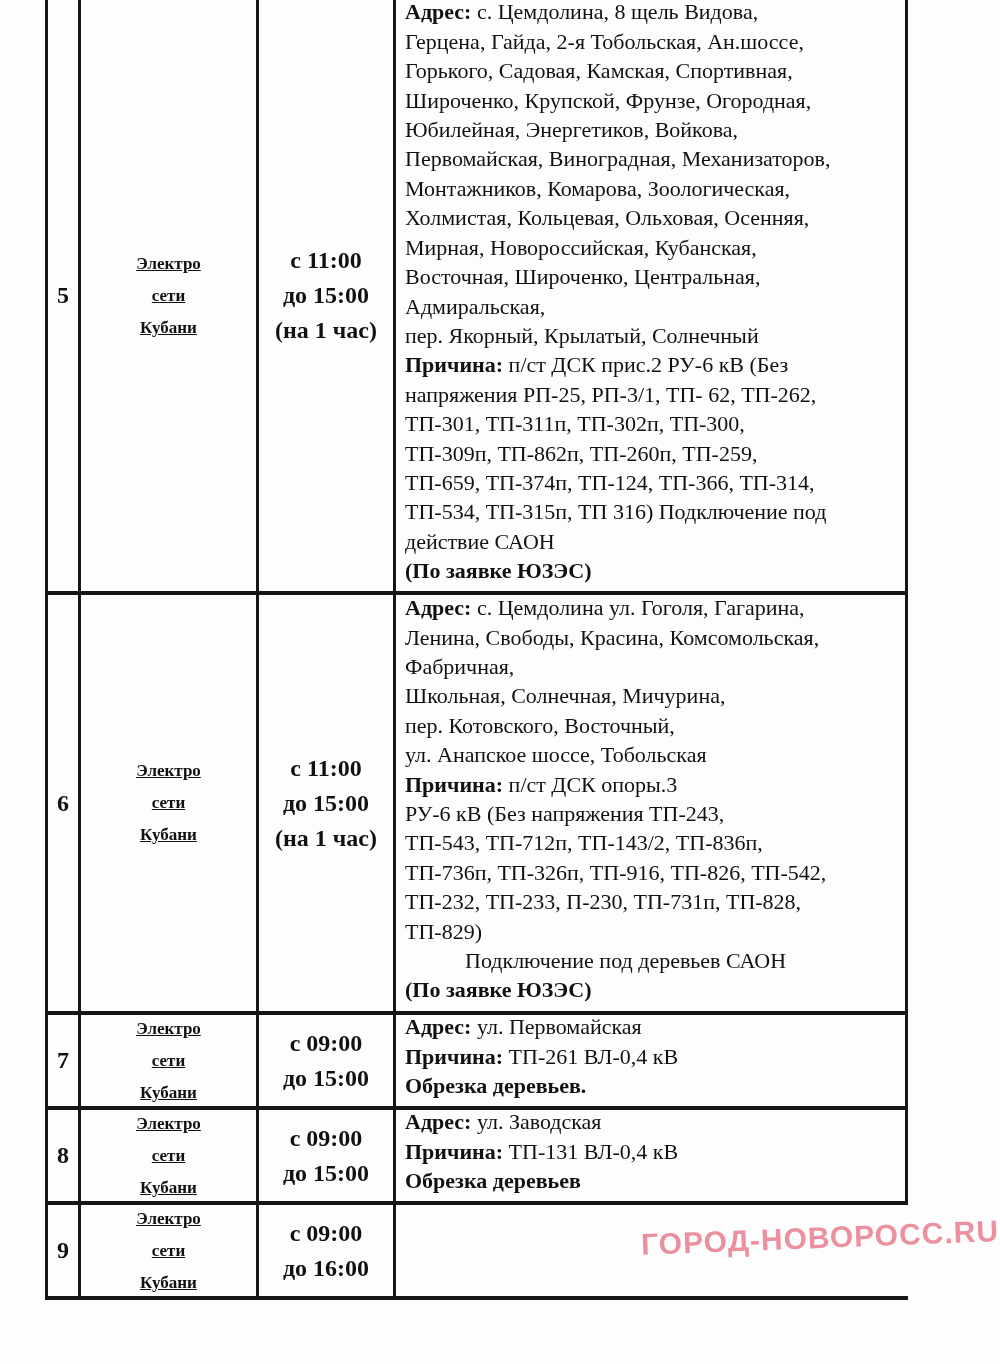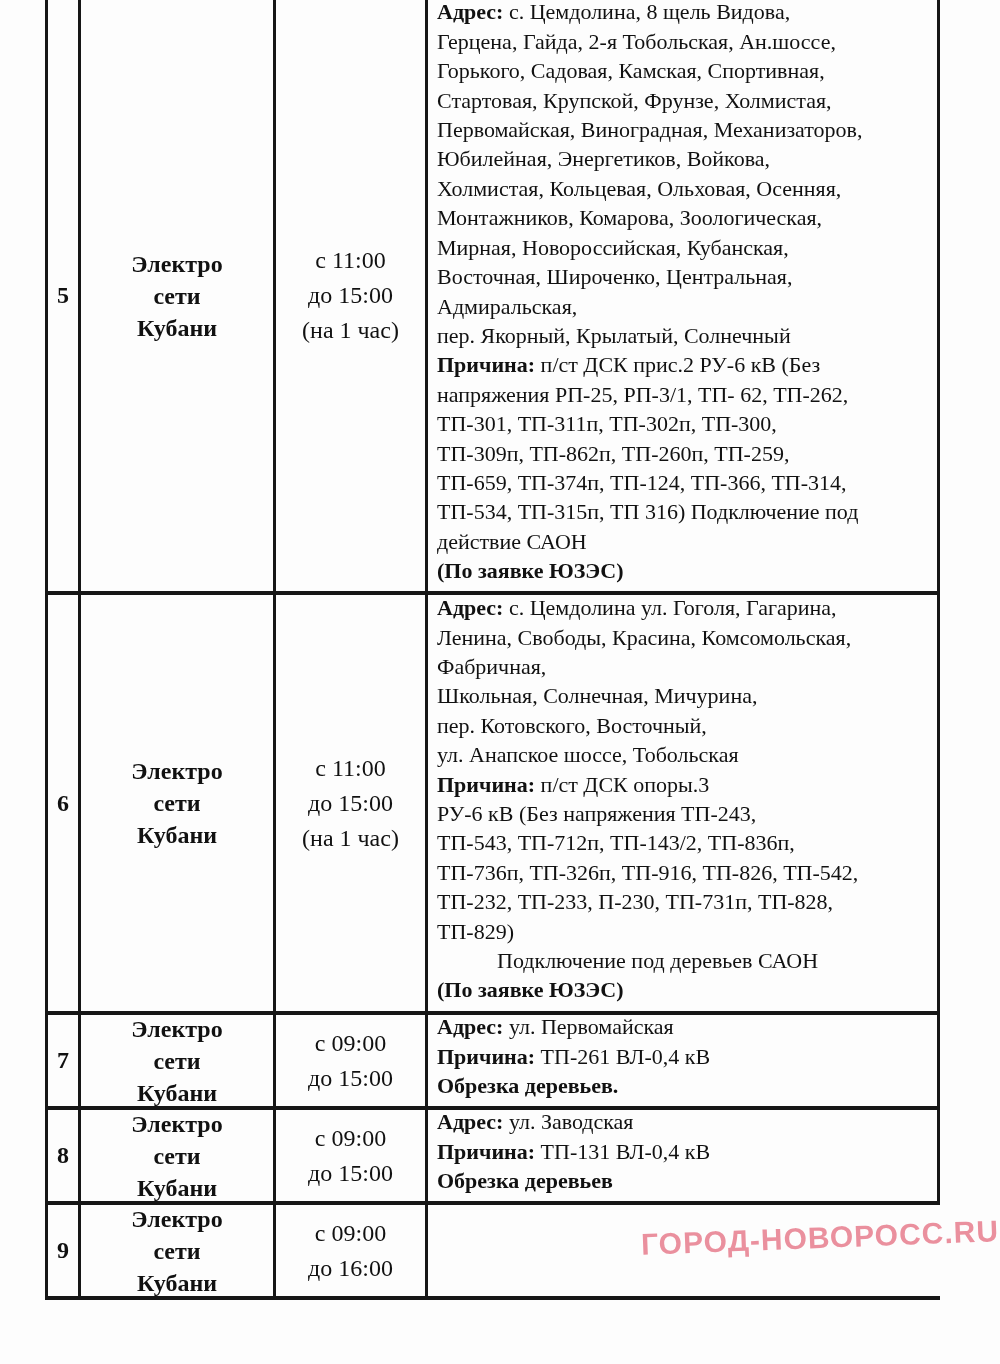--- a/index.html
+++ b/index.html
@@ -30,29 +30,30 @@
     flex-direction:column;
     align-items:center;
     justify-content:center;
   }
   .cell.num{
     width:33px;
     font-weight:bold;
     font-size:24px;
   }
   .cell.org{
-    width:195px;
+    width:178px;
     font-weight:bold;
-    font-size:24px;
+    font-size:17px;
     text-align:center;
     line-height:32px;
+    text-decoration:underline;
   }
   .cell.time{
-    width:152px;
-    font-weight:normal;
+    width:137px;
+    font-weight:bold;
     font-size:24px;
     text-align:center;
     line-height:35px;
   }
   .cell.details{
     width:512px;
     align-items:flex-start;
     padding:0 4px 8px 9px;
     font-size:22px;
     line-height:29.4px;
@@ -87,25 +88,25 @@
         </div>
         <div class="cell time">
           <div>с 11:00</div>
           <div>до 15:00</div>
           <div>(на 1 час)</div>
         </div>
         <div class="cell details">
           <div class="dline"><b>Адрес:</b><span> с. Цемдолина, 8 щель Видова,</span></div>
           <div class="dline"><span>Герцена, Гайда, 2-я Тобольская, Ан.шоссе,</span></div>
           <div class="dline"><span>Горького, Садовая, Камская, Спортивная,</span></div>
-          <div class="dline"><span>Стартовая, Крупской, Фрунзе, Холмистая,</span></div>
+          <div class="dline"><span>Широченко, Крупской, Фрунзе, Огородная,</span></div>
+          <div class="dline"><span>Юбилейная, Энергетиков, Войкова,</span></div>
           <div class="dline"><span>Первомайская, Виноградная, Механизаторов,</span></div>
-          <div class="dline"><span>Юбилейная, Энергетиков, Войкова,</span></div>
+          <div class="dline"><span>Монтажников, Комарова, Зоологическая,</span></div>
           <div class="dline"><span>Холмистая, Кольцевая, Ольховая, Осенняя,</span></div>
-          <div class="dline"><span>Монтажников, Комарова, Зоологическая,</span></div>
           <div class="dline"><span>Мирная, Новороссийская, Кубанская,</span></div>
           <div class="dline"><span>Восточная, Широченко, Центральная,</span></div>
           <div class="dline"><span>Адмиральская,</span></div>
           <div class="dline"><span>пер. Якорный, Крылатый, Солнечный</span></div>
           <div class="dline"><b>Причина:</b><span> п/ст ДСК прис.2 РУ-6 кВ (Без</span></div>
           <div class="dline"><span>напряжения РП-25, РП-3/1, ТП- 62, ТП-262,</span></div>
           <div class="dline"><span>ТП-301, ТП-311п, ТП-302п, ТП-300,</span></div>
           <div class="dline"><span>ТП-309п, ТП-862п, ТП-260п, ТП-259,</span></div>
           <div class="dline"><span>ТП-659, ТП-374п, ТП-124, ТП-366, ТП-314,</span></div>
           <div class="dline"><span>ТП-534, ТП-315п, ТП 316) Подключение под</span></div>

